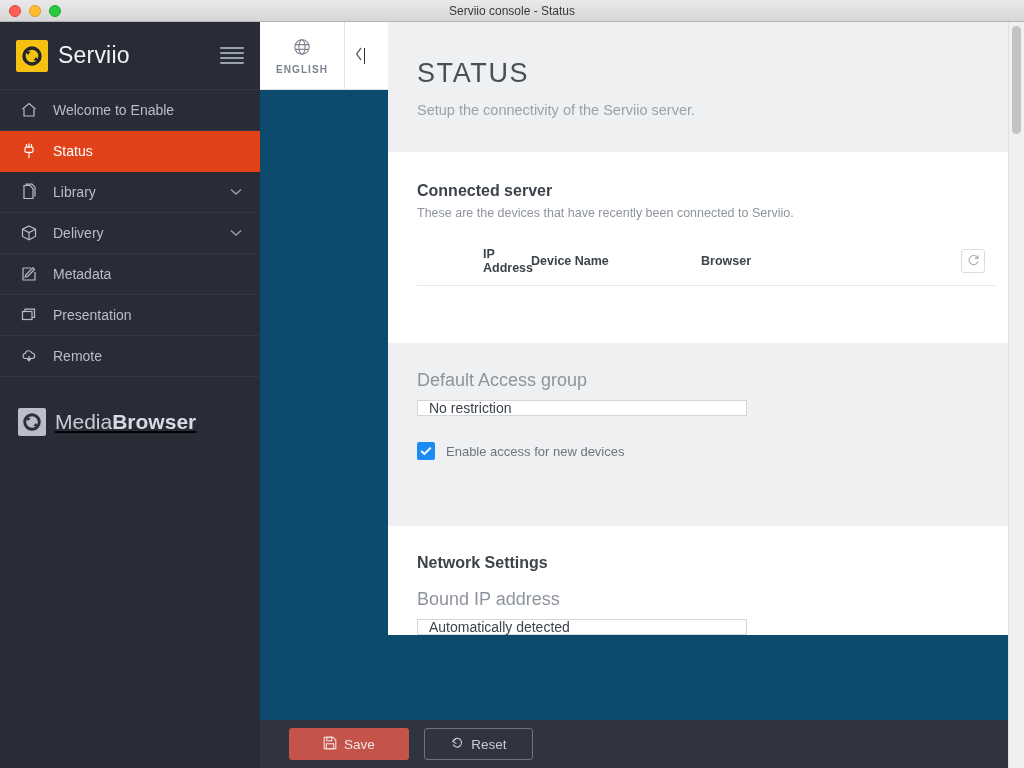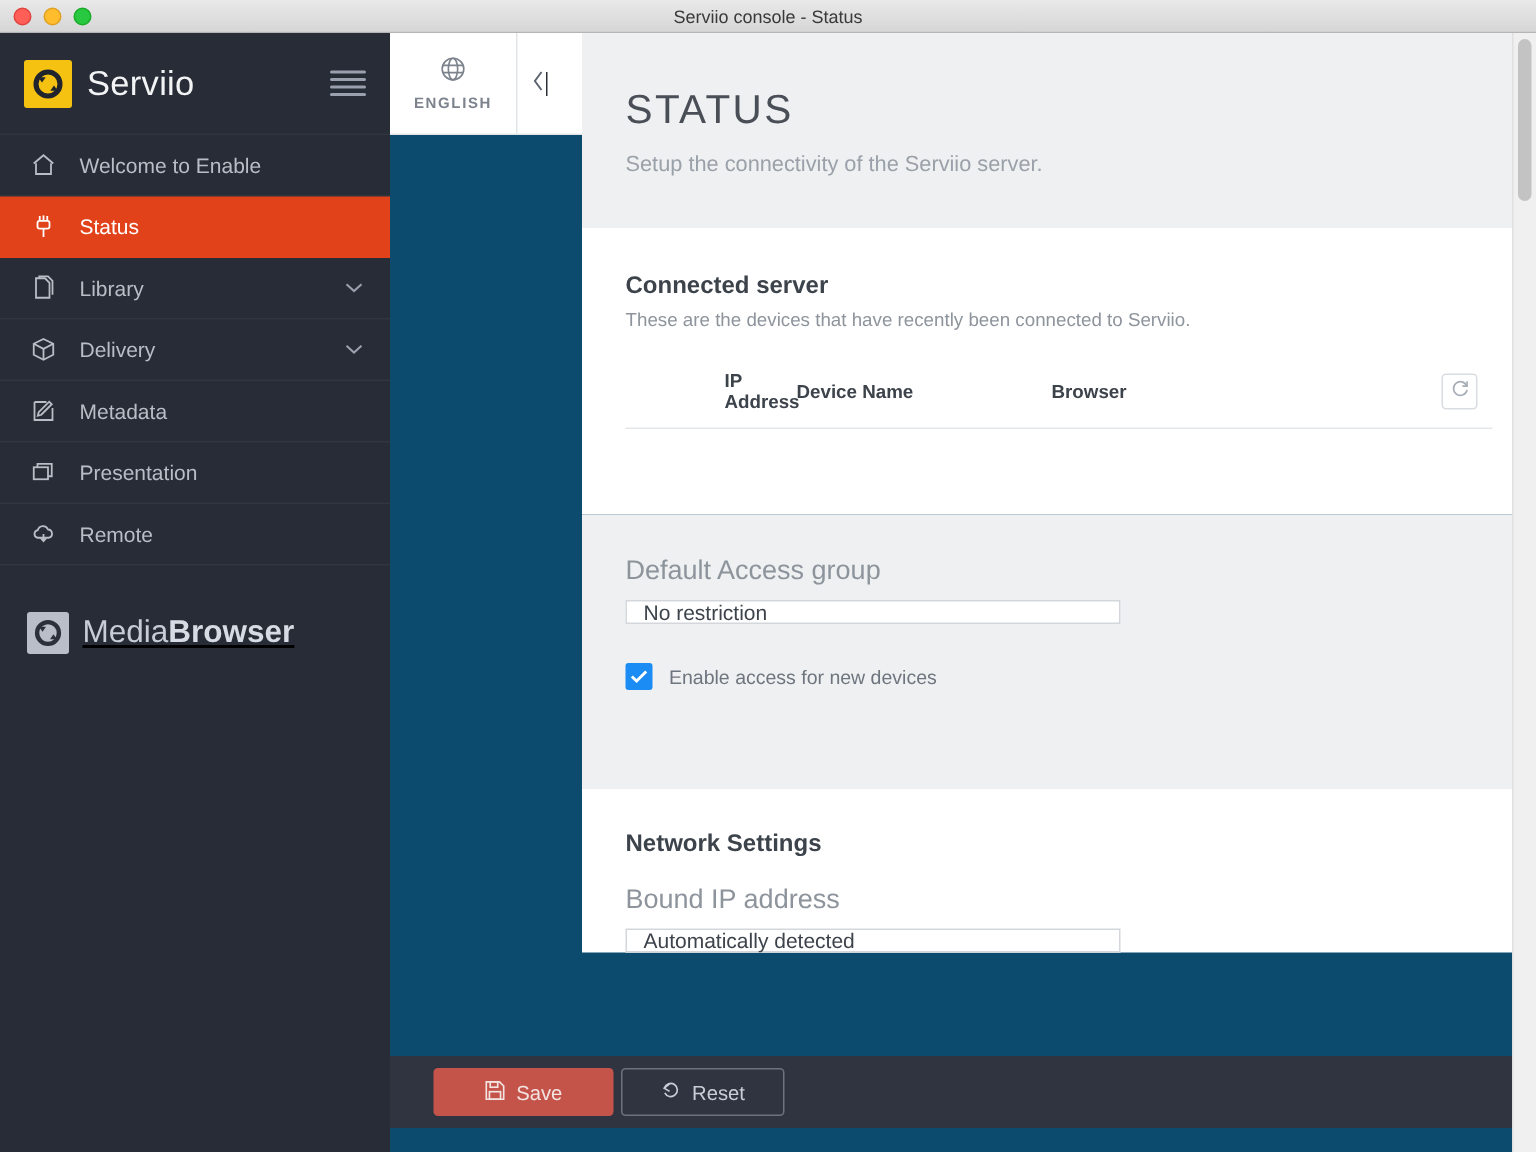--- a/index.html
+++ b/index.html
@@ -179,25 +179,25 @@
   .check-row { margin-top: 26px; display: flex; align-items: center; cursor: pointer; }
   .checkbox {
     width: 18px; height: 18px; flex: 0 0 18px;
     background: #1b8cf3; border-radius: 2px;
     display: flex; align-items: center; justify-content: center;
   }
   .check-label { margin-left: 11px; font-size: 13px; color: #6e757e; }
 
   
   .footer {
-    position: absolute; left: 260px; right: 16px; bottom: 16px;
+    position: absolute; left: 260px; right: 16px; bottom: 0;
     height: 48px;
     background: #2f3440;
     display: flex; align-items: center;
-    padding-left: 29px; gap: 5px;
+    padding-left: 29px; gap: 15px;
     z-index: 5;
   }
   .btn {
     height: 32px; display: flex; align-items: center; justify-content: center;
     gap: 7px; font-size: 13.5px; cursor: pointer; border-radius: 3px;
   }
   .btn-save {
     width: 120px; background: #c4544a; color: #f3e3e1;
   }
   .btn-reset {

